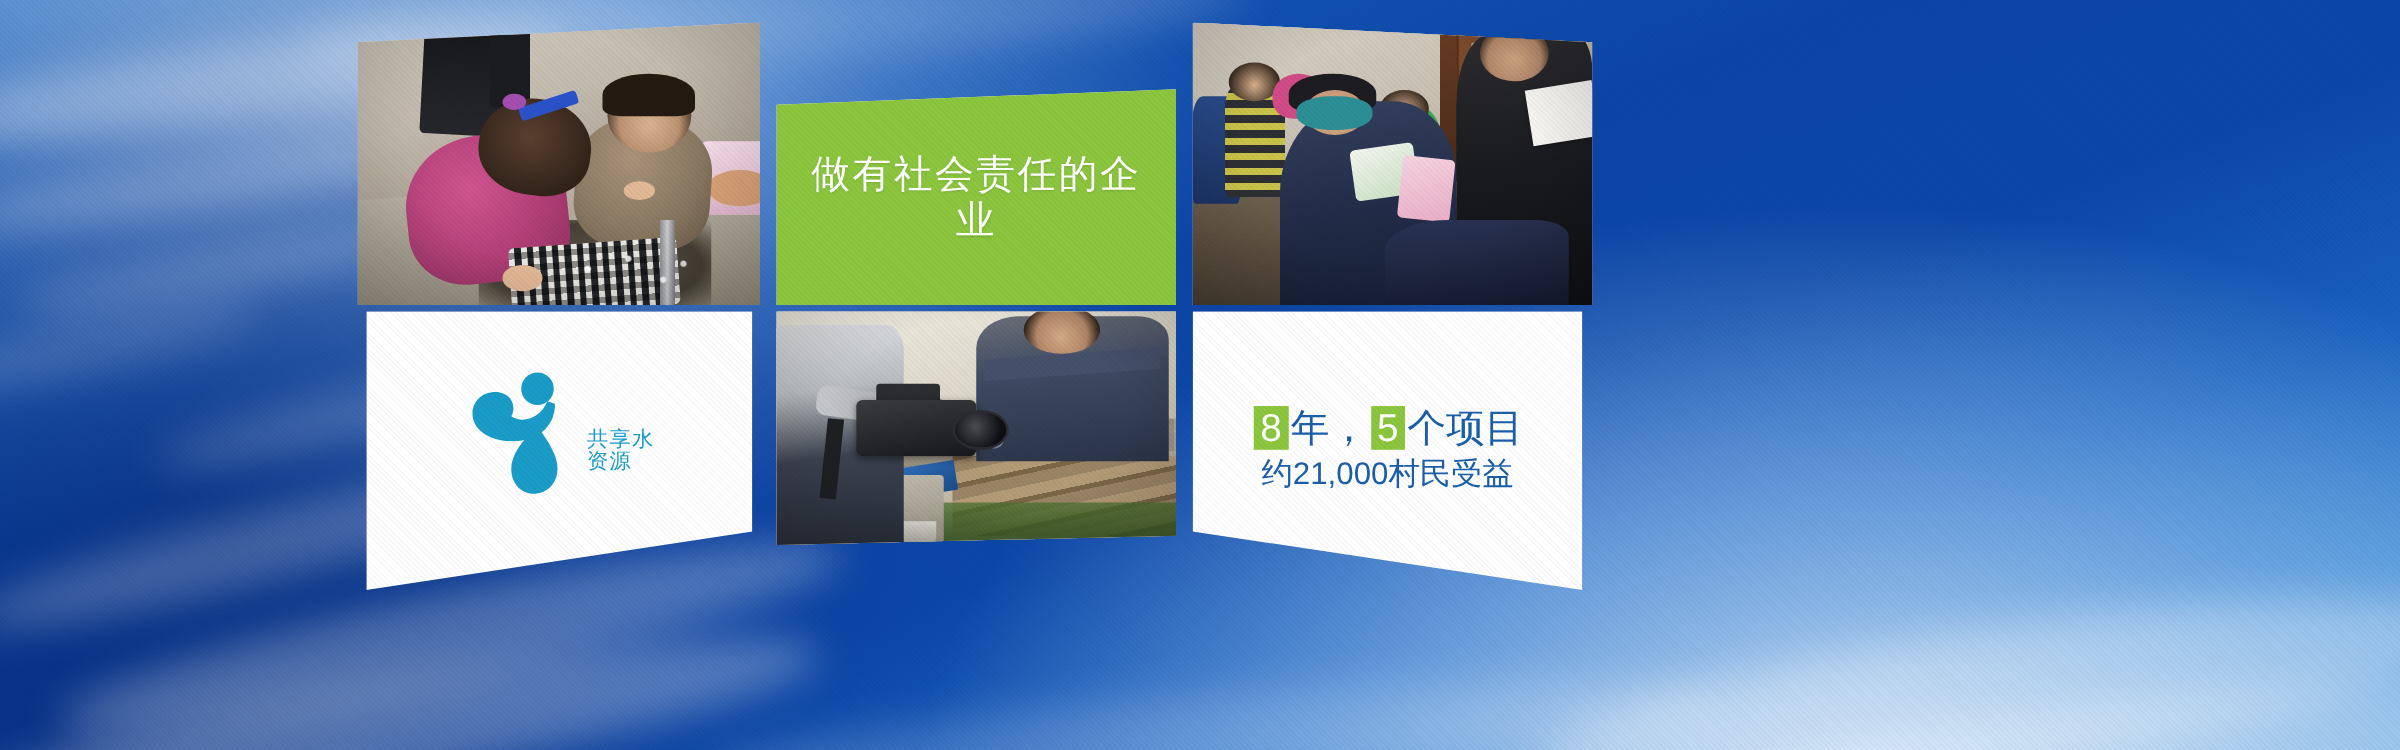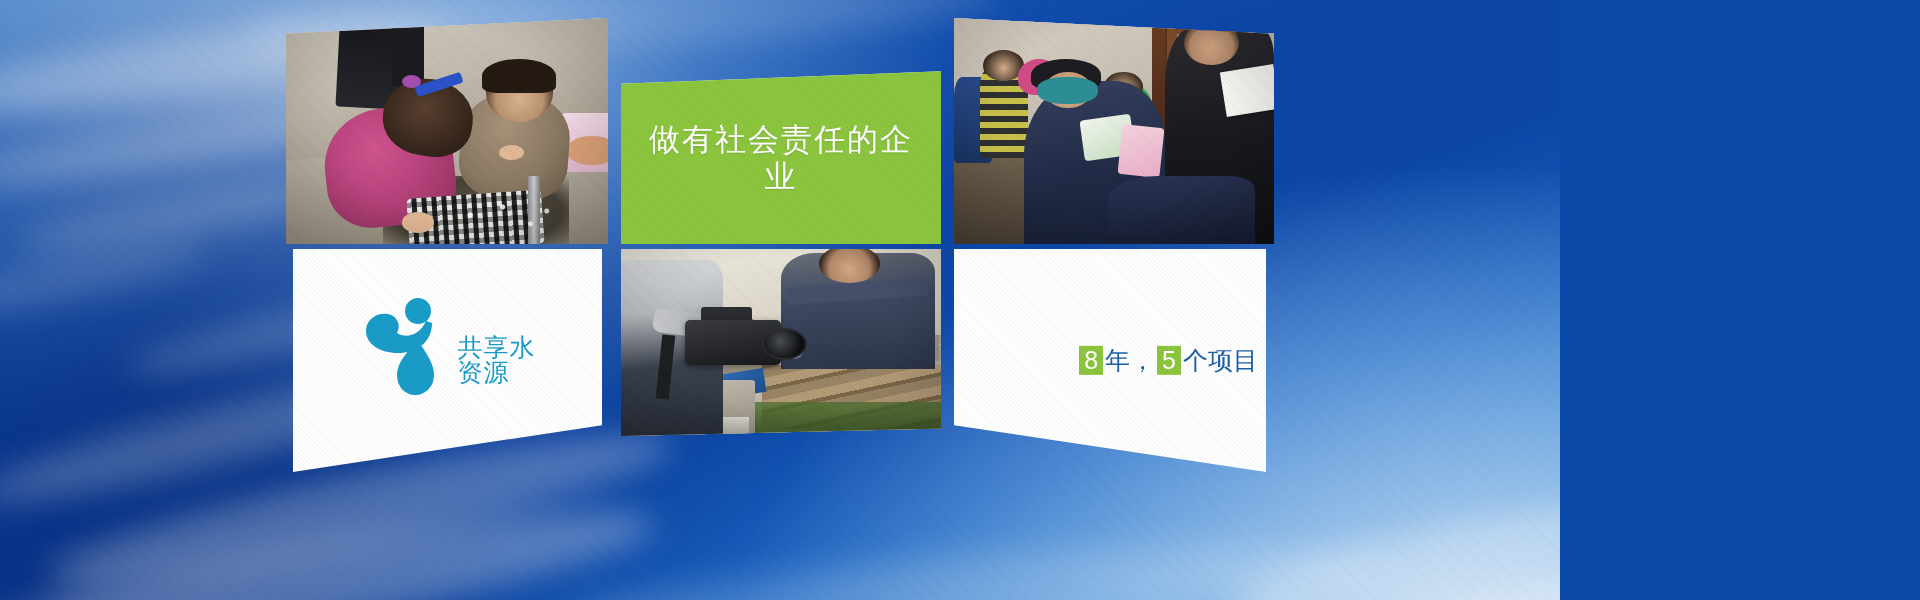--- a/index.html
+++ b/index.html
@@ -2,21 +2,21 @@
 <html><head>
 <meta charset="utf-8">
 <title>CSR Banner</title>
 <style>
   html,body{margin:0;padding:0;}
   body{
     width:1920px;height:600px;overflow:hidden;
     font-family:"Liberation Sans","DejaVu Sans",sans-serif;
     background:#0b49a8;
   }
-  #stage{position:relative;width:1560px;height:600px;overflow:hidden;}
+  #stage{position:relative;width:1920px;height:600px;overflow:hidden;}
 
   
   .sky{position:absolute;inset:0;
     background:
       radial-gradient(ellipse 1100px 700px at 1480px 640px, rgba(200,222,245,0.95) 0%, rgba(150,195,240,0.55) 38%, rgba(120,175,235,0.0) 68%),
       radial-gradient(ellipse 900px 500px at 300px 90px, rgba(205,226,246,0.85) 0%, rgba(150,195,238,0.35) 45%, rgba(110,170,230,0) 75%),
       linear-gradient(160deg,
         #2e73c4 0%,
         #1f63bd 12%,
         #1252b2 26%,
@@ -237,28 +237,28 @@
   .green-zh{color:#ffffff;font-size:31px;line-height:1.2;letter-spacing:2px;
     font-weight:400;text-shadow:0 1px 2px rgba(0,0,0,.12);}
   .green-en{color:#d8ecb4;font-size:14.5px;line-height:1.5;margin-top:5px;
     letter-spacing:.2px;font-weight:400;}
 
   
   .logo-wrap{position:absolute;left:0;right:0;top:44%;transform:translateY(-50%);
     display:flex;align-items:center;justify-content:center;gap:6px;}
   .logo-mark{position:relative;width:92px;height:104px;flex:none;}
   .logo-text{display:flex;flex-direction:column;line-height:1.02;
-    color:#1a9cc8;font-size:25px;letter-spacing:1px;font-weight:400;
+    color:#1a9cc8;font-size:17px;letter-spacing:1px;font-weight:400;
     padding-top:26px;}
   .logo-text span{white-space:nowrap;}
 
   
   .stats{position:absolute;left:0;right:0;top:50%;transform:translateY(-52%);
     text-align:center;color:#1b5fa8;padding:0 8px;}
-  .stats-l1{font-size:25px;line-height:1.32;white-space:nowrap;text-align:right;}
+  .stats-l1{font-size:31px;line-height:1.32;white-space:nowrap;}
   .stats-l2{font-size:25px;line-height:1.3;white-space:nowrap;}
   .stats-l3{font-size:25px;line-height:1.3;white-space:nowrap;}
   .hl{display:inline-block;background:#8cc63e;color:#ffffff;
     padding:0 5px;margin:0 2px;line-height:1.16;}
 
   
   .vig{position:absolute;inset:0;pointer-events:none;
     background:radial-gradient(ellipse at 50% 45%,rgba(0,0,0,0) 52%,rgba(0,0,0,.20) 100%);}
 </style>
 </head>
@@ -397,19 +397,20 @@
         <div class="bc-camtop"></div>
         <div class="bc-cam"></div>
         <div class="bc-lens"></div>
         <div class="vig"></div>
       </div>
     </div>
 
     <div class="panel p-br">
       <div class="stats">
         <div class="stats-l1"><span class="hl">8</span><span>年，</span><span class="hl">5</span><span>个项目</span></div>
+        <div class="stats-l2">约21,000村民受益</div>
       </div>
     </div>
 
   </div>
 
   <div class="weave"></div>
 </div>
 
 </body></html>

